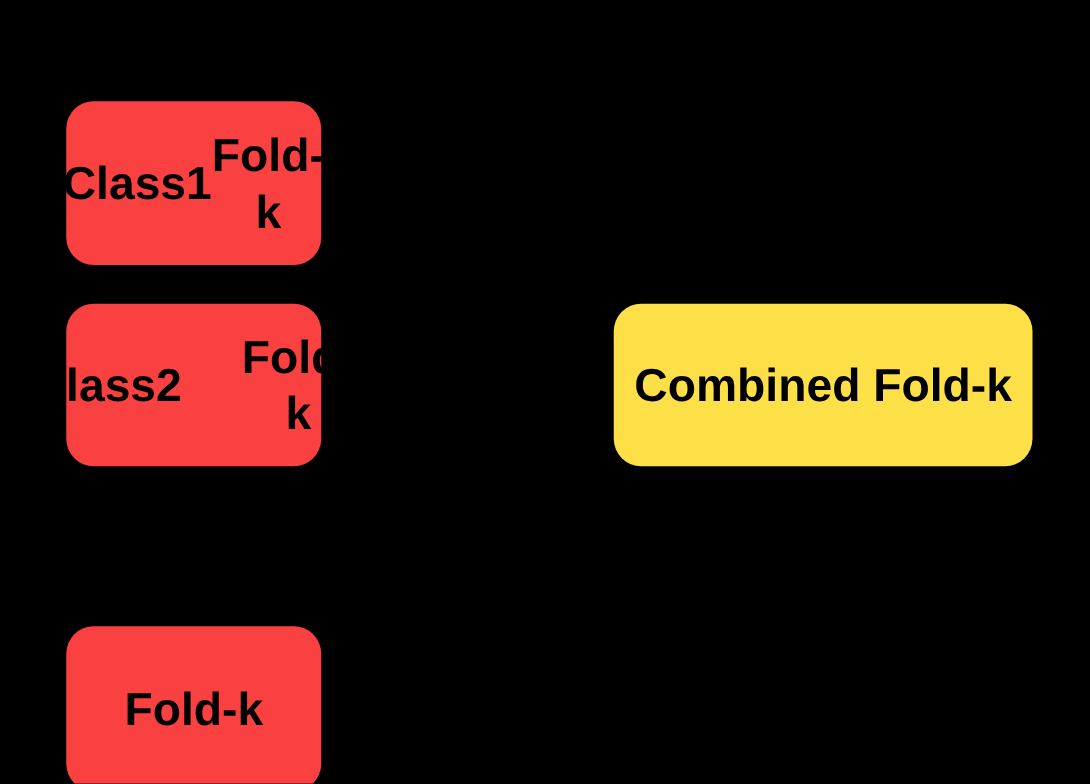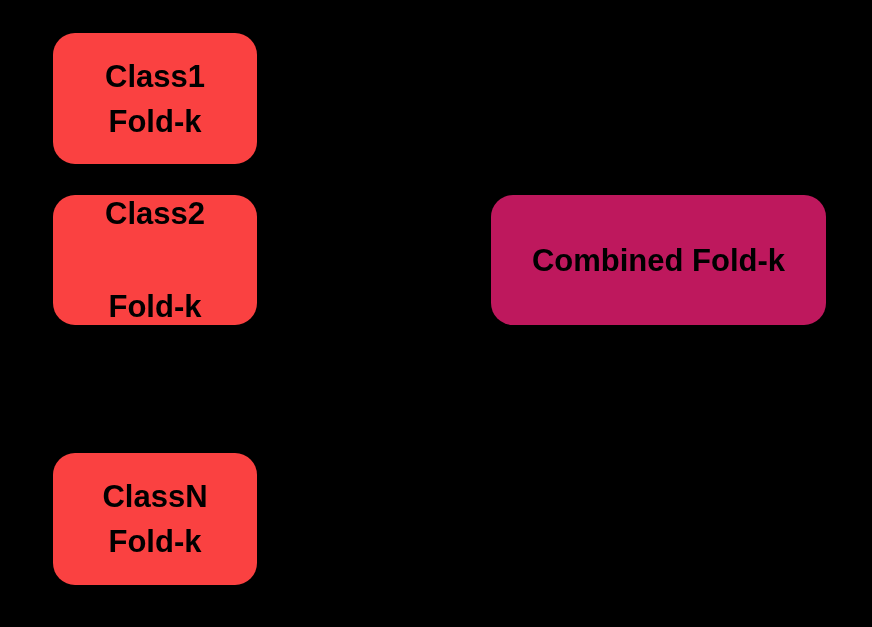--- a/index.html
+++ b/index.html
@@ -12,28 +12,29 @@
     width: 872px;
     height: 627px;
     background: #000000;
     overflow: hidden;
     font-family: "Liberation Sans", sans-serif;
   }
   .node {
     position: absolute;
     border-radius: 22px;
     display: flex;
-    flex-direction: column;
+    flex-direction: row;
     align-items: center;
     justify-content: center;
     text-align: center;
     color: #000000;
     font-weight: bold;
-    font-size: 31px;
+    font-size: 37px;
     line-height: 45px;
+    margin-top: 48px;
   }
   .node-class1   { left: 53px;  top: 33px;  width: 204px; height: 131px; }
   .node-class2   { left: 53px;  top: 195px; width: 204px; height: 130px; }
   .node-classn   { left: 53px;  top: 453px; width: 204px; height: 132px; }
   .node-combined { left: 491px; top: 195px; width: 335px; height: 130px; }
   .node-line { display: block; }
 </style>
 </head>
 <body>
 
@@ -43,21 +44,20 @@
     <span class="node-line">Class1</span>
     <span class="node-line">Fold-k</span>
   </div>
 
   <div class="node node-class2" style="background-color: rgb(250, 65, 65); gap: 48px;">
     <span class="node-line">Class2</span>
     <span class="node-line">Fold-k</span>
   </div>
 
   <div class="node node-classn" style="background-color: rgb(250, 65, 65);">
-    <span class="node-line">ClassN</span>
     <span class="node-line">Fold-k</span>
   </div>
 
-  <div class="node node-combined" style="background-color: #be185d;">
+  <div class="node node-combined" style="background-color: #fde047;">
     <span class="node-line">Combined Fold-k</span>
   </div>
 
 </div>
 
 </body></html>

